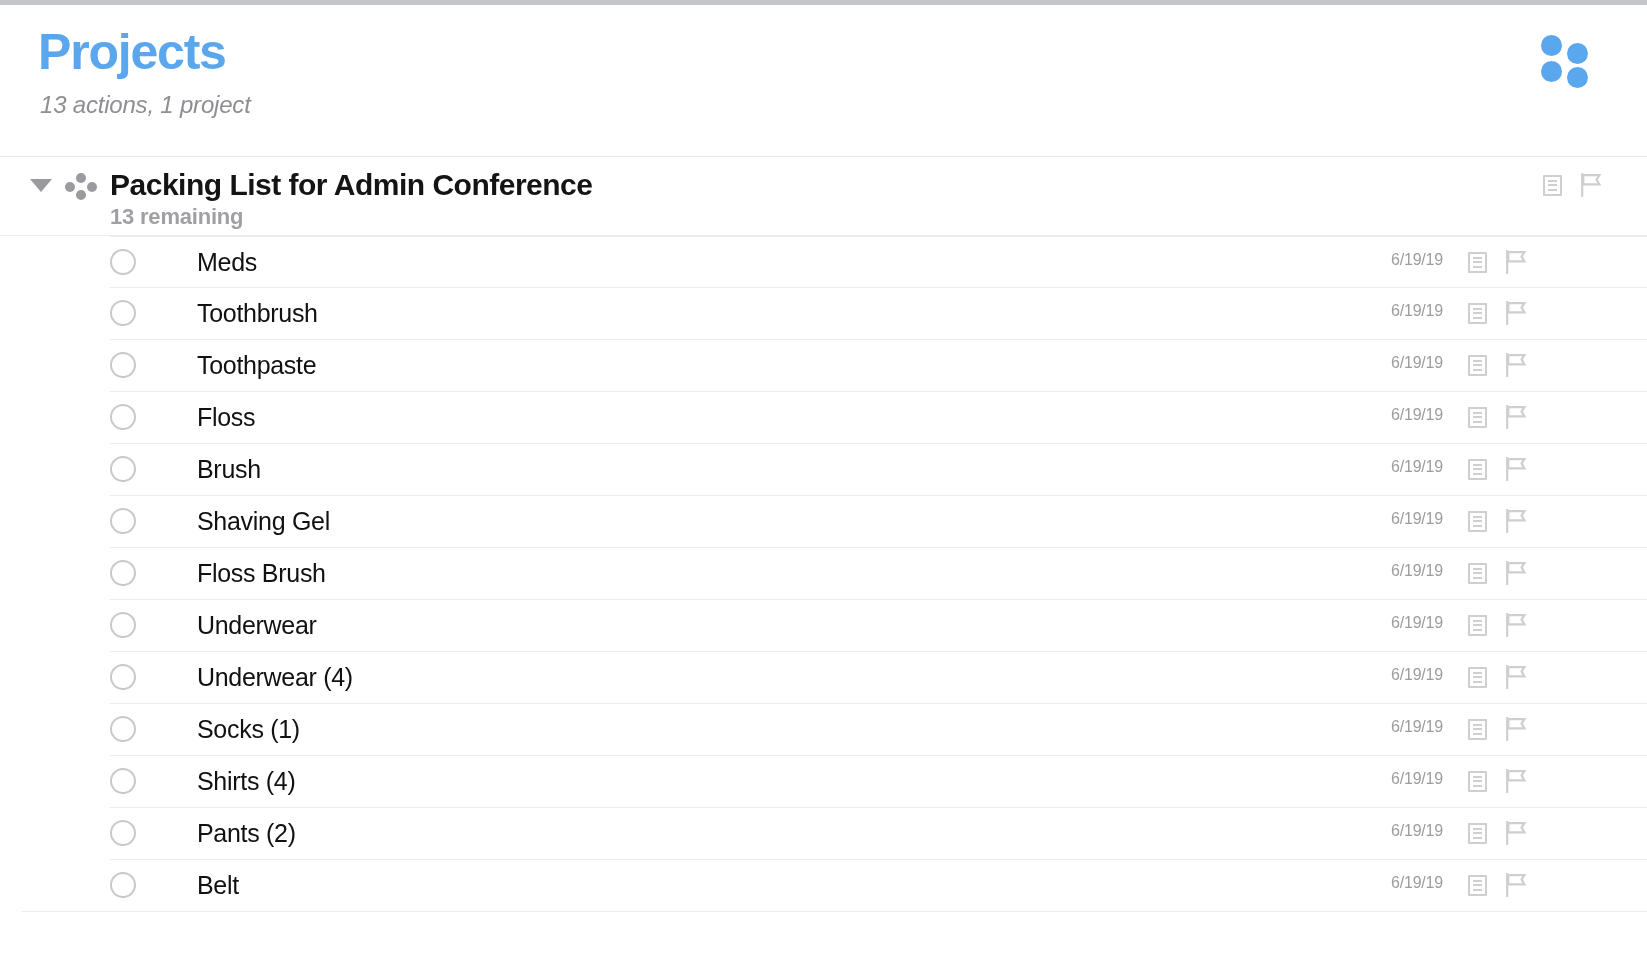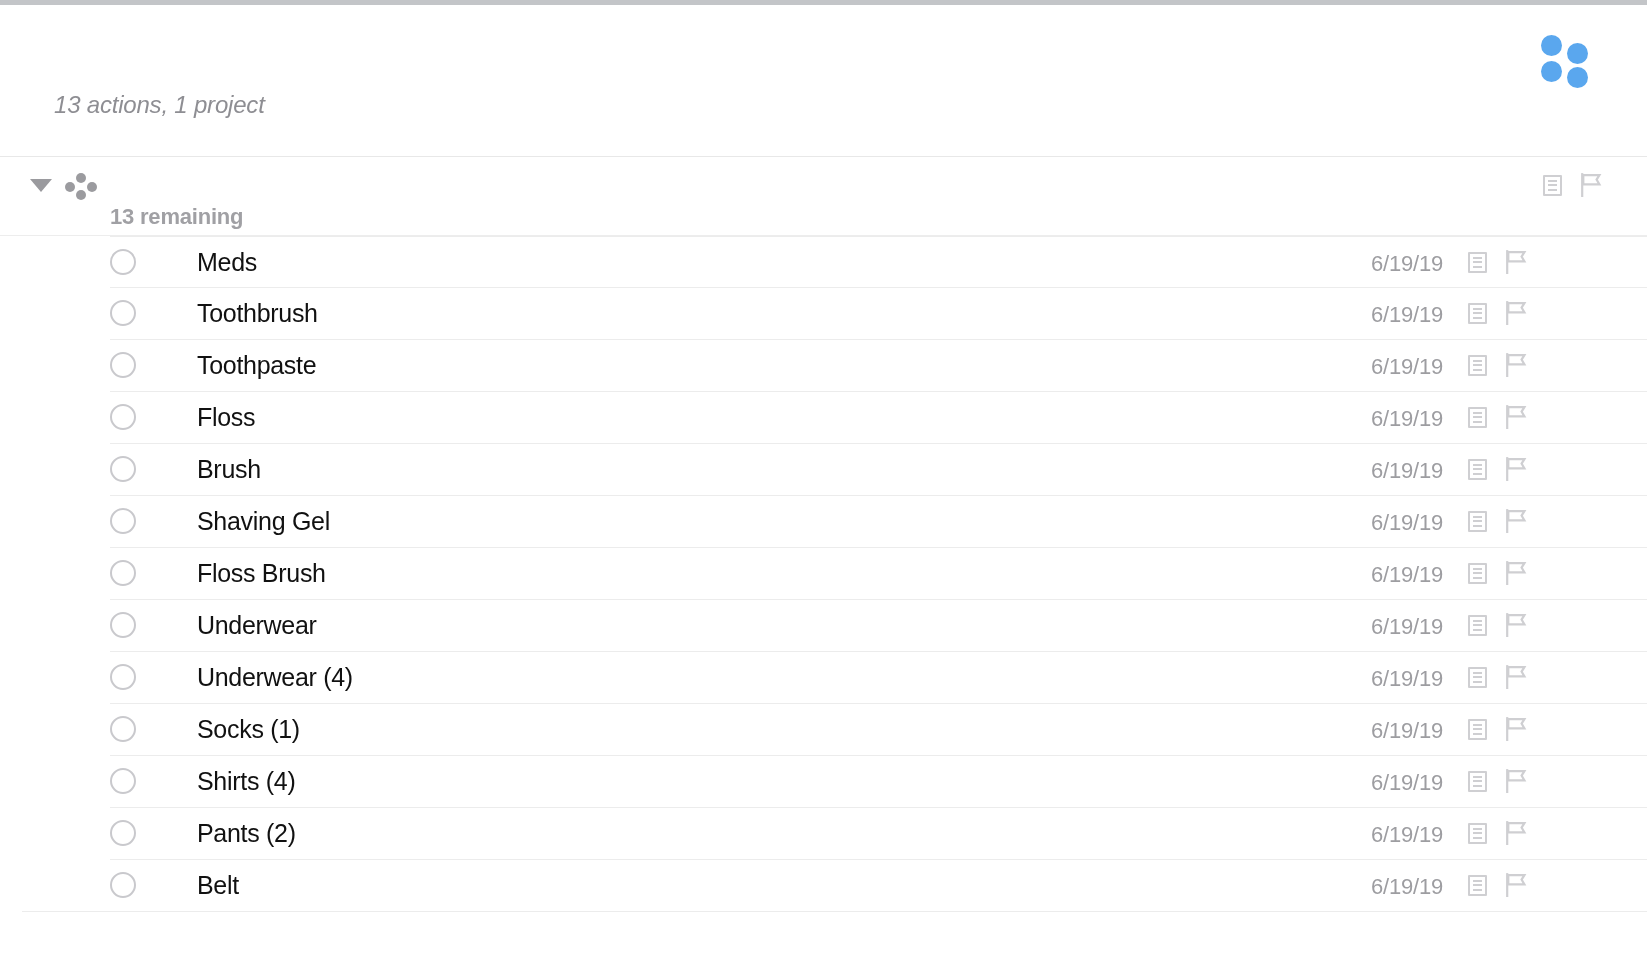--- a/index.html
+++ b/index.html
@@ -53,21 +53,20 @@
 
   .header-subtitle {
     position: absolute;
     left: 40px;
     top: 86px;
     font-size: 24px;
     font-style: italic;
     color: #8e8e93;
     line-height: 1.2;
     letter-spacing: -0.2px;
-    margin-left: 14px;
   }
 
   
   .perspective-icon {
     position: absolute;
     right: 52px;
     top: 26px;
     width: 56px;
     height: 56px;
   }
@@ -232,21 +231,21 @@
     letter-spacing: -0.3px;
     line-height: 28px;
     white-space: nowrap;
     margin-left: 41px;
   }
 
   .task-date {
     position: absolute;
     right: 204px;
     top: 15px;
-    font-size: 22px;
+    font-size: 16px;
     color: #9d9da1;
     letter-spacing: -0.2px;
     text-align: left;
     white-space: nowrap;
   }
 
   .task-row .row-icons {
     left: 1468px;
     top: 14px;
   }
@@ -261,20 +260,21 @@
   }
 </style>
 </head>
 <body>
 
 <div id="app">
 
   <div class="top-bar"></div>
 
   <div class="header">
+    <div class="header-title">Projects</div>
     <div class="header-subtitle">13 actions, 1 project</div>
 
     <div class="perspective-icon">
       <span class="dot d1"></span>
       <span class="dot d2"></span>
       <span class="dot d3"></span>
       <span class="dot d4"></span>
     </div>
   </div>
 
@@ -283,20 +283,21 @@
     <div class="project-row">
       <div class="disclosure-triangle"></div>
 
       <div class="project-status-icon">
         <span class="gdot g-top"></span>
         <span class="gdot g-left"></span>
         <span class="gdot g-right"></span>
         <span class="gdot g-bot"></span>
       </div>
 
+      <div class="project-title">Packing List for Admin Conference</div>
       <div class="project-remaining">13 remaining</div>
 
       <div class="row-icons">
         <span class="note-icon">
           <i></i>
           <i></i>
           <i></i>
         </span>
         <span class="flag-icon">
           <svg width="22" height="24" viewBox="0 0 22 24" aria-hidden="true">

